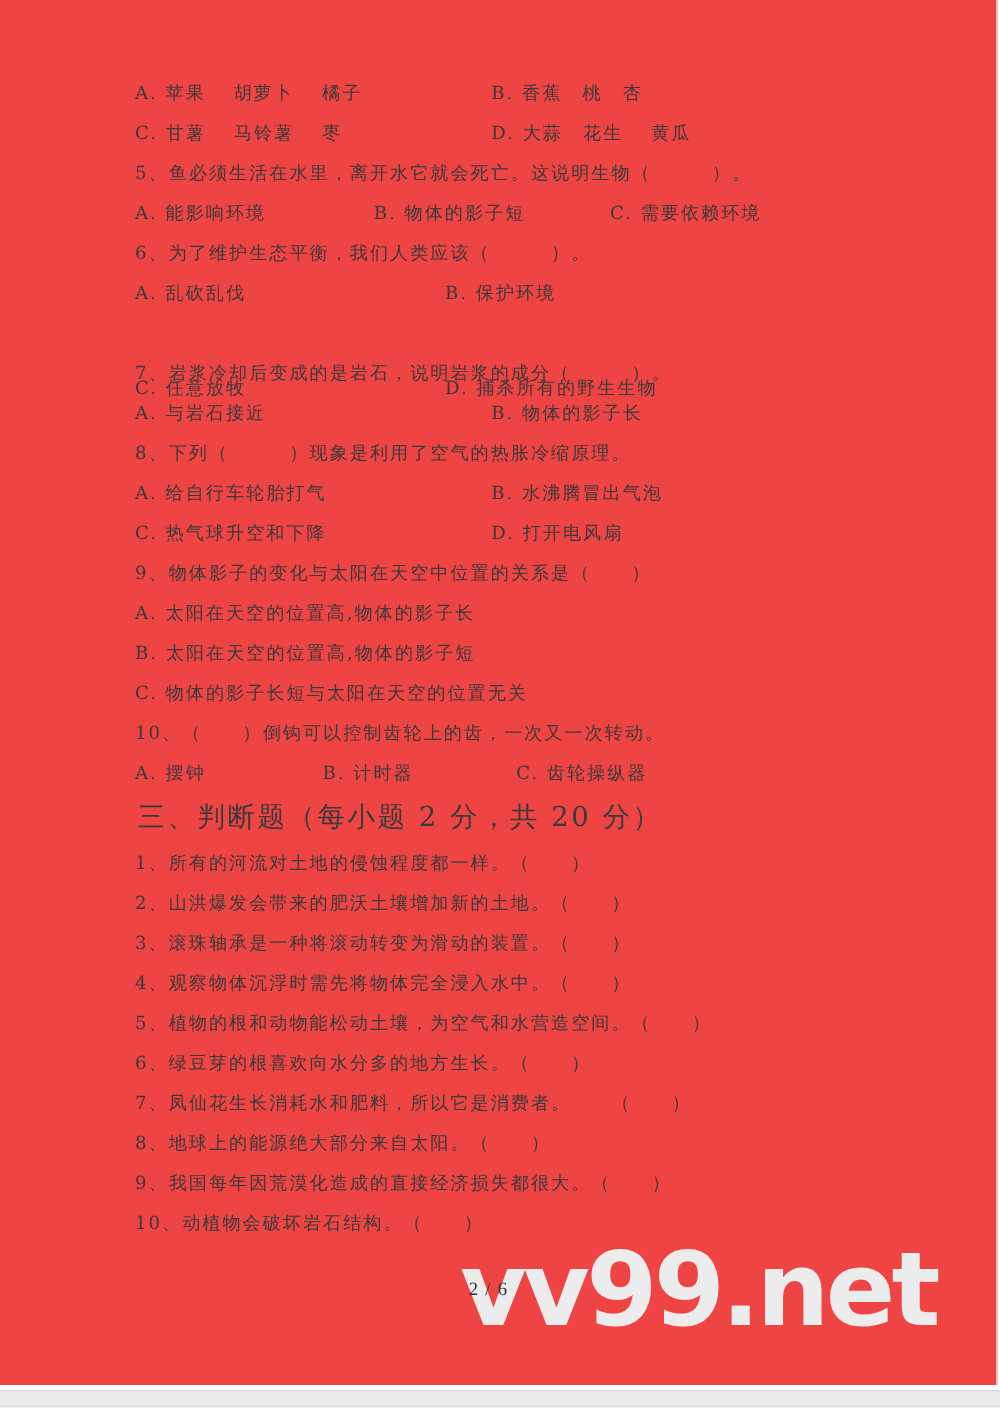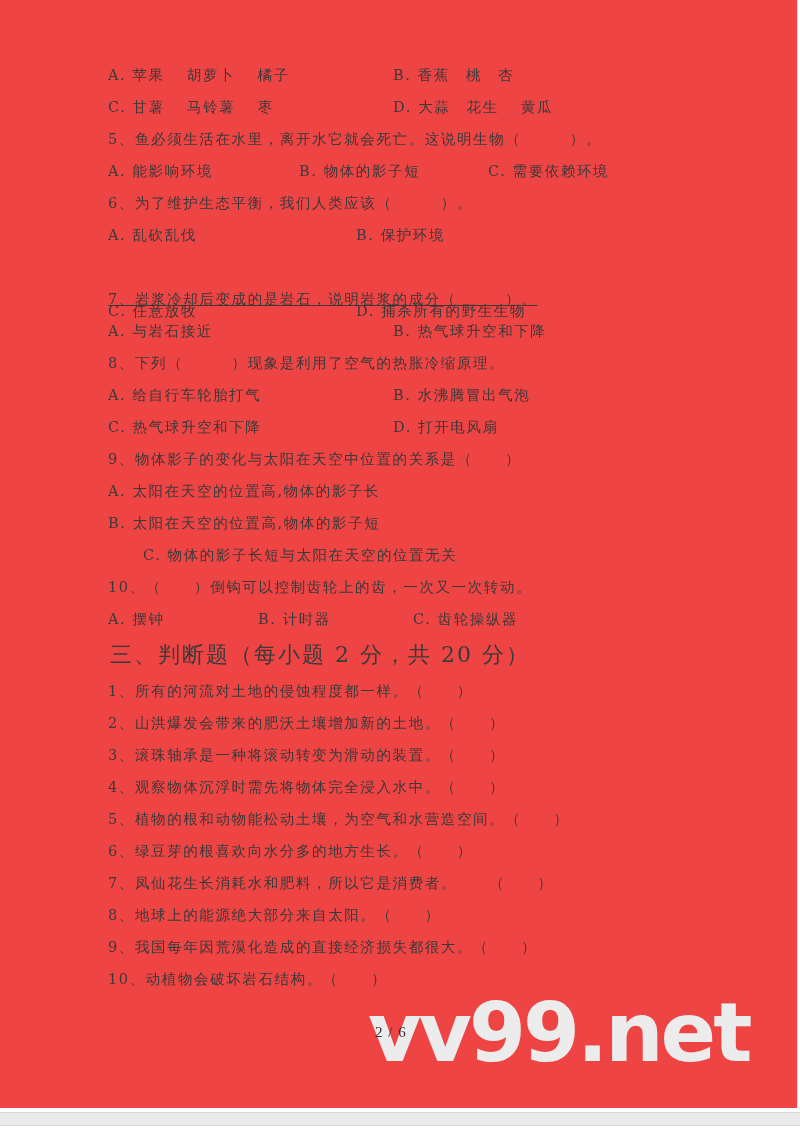--- a/index.html
+++ b/index.html
@@ -66,40 +66,40 @@
   <div class="line" style="top:191px;">6、为了维护生态平衡，我们人类应该（　　　）。</div>
   <div class="line" style="top:223px;">
     <span class="opt" style="left:0;">A. 乱砍乱伐</span>
     <span class="opt" style="left:248px;">B. 保护环境</span>
   </div>
   <div class="line" style="top:255px;margin-top:44px;">
     <span class="opt" style="left:0;">C. 任意放牧</span>
     <span class="opt" style="left:248px;">D. 捕杀所有的野生生物</span>
   </div>
 
-  <div class="line" style="top:287px;text-decoration:underline;">7、岩浆冷却后变成的是岩石，说明岩浆的成分（　　　）。</div>
+  <div class="line" style="top:287px;">7、岩浆冷却后变成的是岩石，说明岩浆的成分（　　　）。</div>
   <div class="line" style="top:319px;">
     <span class="opt" style="left:0;">A. 与岩石接近</span>
-    <span class="opt" style="left:285px;">B. 热气球升空和下降</span>
+    <span class="opt" style="left:285px;">B. 物体的影子长</span>
   </div>
 
   <div class="line" style="top:351px;">8、下列（　　　）现象是利用了空气的热胀冷缩原理。</div>
   <div class="line" style="top:383px;">
     <span class="opt" style="left:0;">A. 给自行车轮胎打气</span>
     <span class="opt" style="left:285px;">B. 水沸腾冒出气泡</span>
   </div>
   <div class="line" style="top:415px;">
     <span class="opt" style="left:0;">C. 热气球升空和下降</span>
     <span class="opt" style="left:285px;">D. 打开电风扇</span>
   </div>
 
   <div class="line" style="top:447px;">9、物体影子的变化与太阳在天空中位置的关系是（　　）</div>
   <div class="line" style="top:479px;">A. 太阳在天空的位置高,物体的影子长</div>
   <div class="line" style="top:511px;">B. 太阳在天空的位置高,物体的影子短</div>
-  <div class="line" style="top:543px;margin-left:35px;">C. 物体的影子长短与太阳在天空的位置无关</div>
+  <div class="line" style="top:543px;">C. 物体的影子长短与太阳在天空的位置无关</div>
 
   <div class="line" style="top:575px;">10、（　　）倒钩可以控制齿轮上的齿，一次又一次转动。</div>
   <div class="line" style="top:607px;">
     <span class="opt" style="left:0;">A. 摆钟</span>
     <span class="opt" style="left:150px;">B. 计时器</span>
     <span class="opt" style="left:305px;">C. 齿轮操纵器</span>
   </div>
 
   <div class="line heading" style="top:643px;">三、判断题（每小题 2 分，共 20 分）</div>
 

